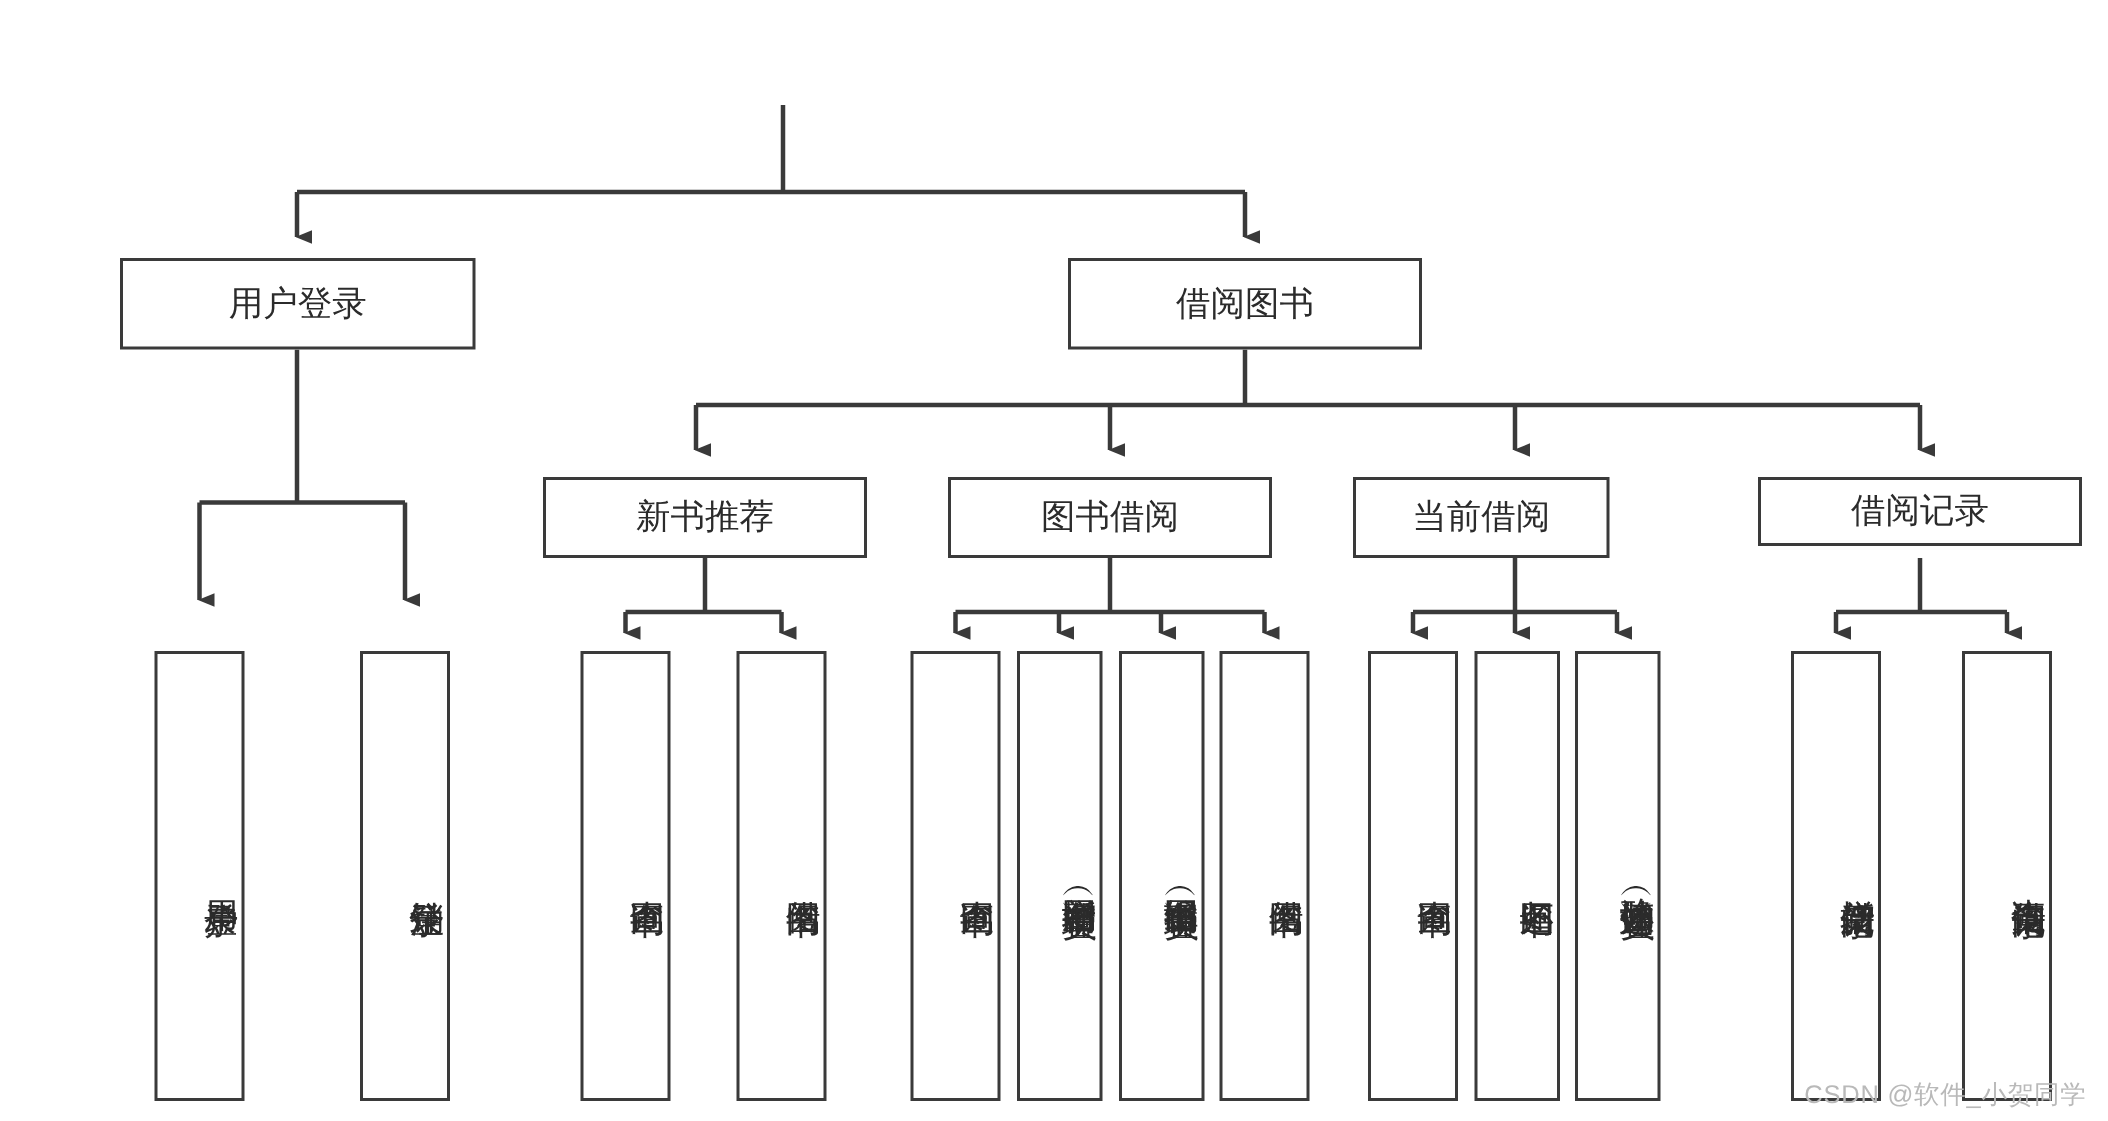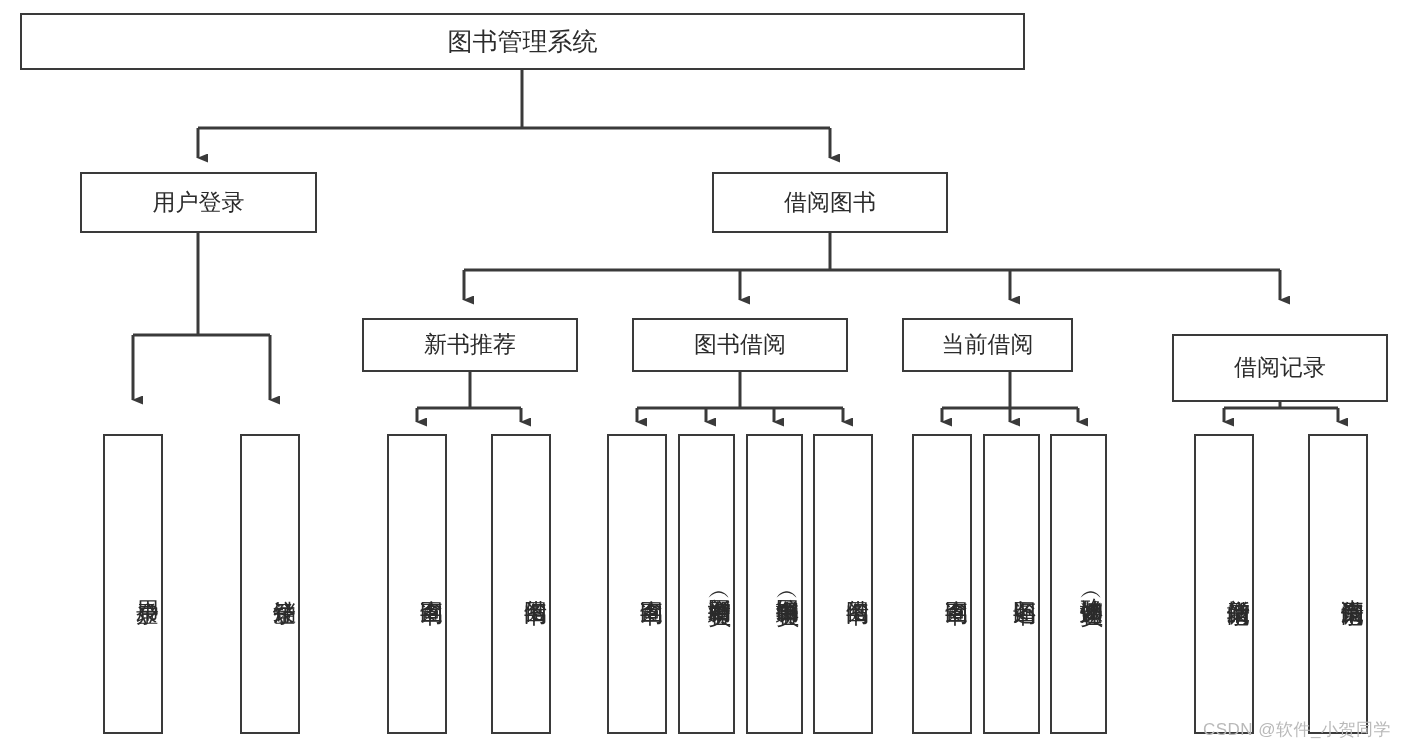--- a/index.html
+++ b/index.html
@@ -117,41 +117,38 @@
       <path d="M1010,408 L1010,422" marker-end="url(#arrowhead)"></path>
       <path d="M1078,408 L1078,422" marker-end="url(#arrowhead)"></path>
 
       <path d="M1280,372 L1280,408"></path>
       <path d="M1224,408 L1338,408"></path>
       <path d="M1224,408 L1224,422" marker-end="url(#arrowhead)"></path>
       <path d="M1338,408 L1338,422" marker-end="url(#arrowhead)"></path>
     </g>
   </svg>
 
-  <div class="node horizontal" id="root-node" style="left:20px; top:13px; width:1005px; height:57px;">
-    <span class="node-label">图书管理系统</span>
-  </div>
 
   <div class="node horizontal" style="left:80px; top:172px; width:237px; height:61px;">
     <span class="node-label">用户登录</span>
   </div>
   <div class="node horizontal" style="left:712px; top:172px; width:236px; height:61px;">
     <span class="node-label">借阅图书</span>
   </div>
 
   <div class="node horizontal" style="left:632px; top:318px; width:216px; height:54px;">
     <span class="node-label">图书借阅</span>
   </div>
   <div class="node horizontal" style="left:362px; top:318px; width:216px; height:54px;">
     <span class="node-label">新书推荐</span>
   </div>
   <div class="node horizontal" style="left:902px; top:318px; width:171px; height:54px;">
     <span class="node-label">当前借阅</span>
   </div>
-  <div class="node horizontal" style="left:1172px; top:334px; width:216px; height:68px;">
+  <div class="node horizontal" style="left:1172px; top:318px; width:216px; height:46px;">
     <span class="node-label">借阅记录</span>
   </div>
 
   <div class="node vertical" style="left:103px; top:434px; width:60px; height:300px;">
     <span class="node-label">用户登录</span>
   </div>
   <div class="node vertical" style="left:240px; top:434px; width:60px; height:300px;">
     <span class="node-label">注销登录</span>
   </div>
 

